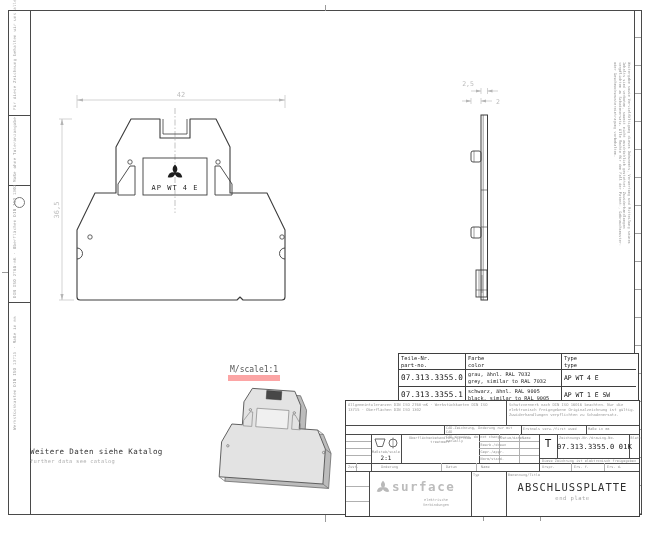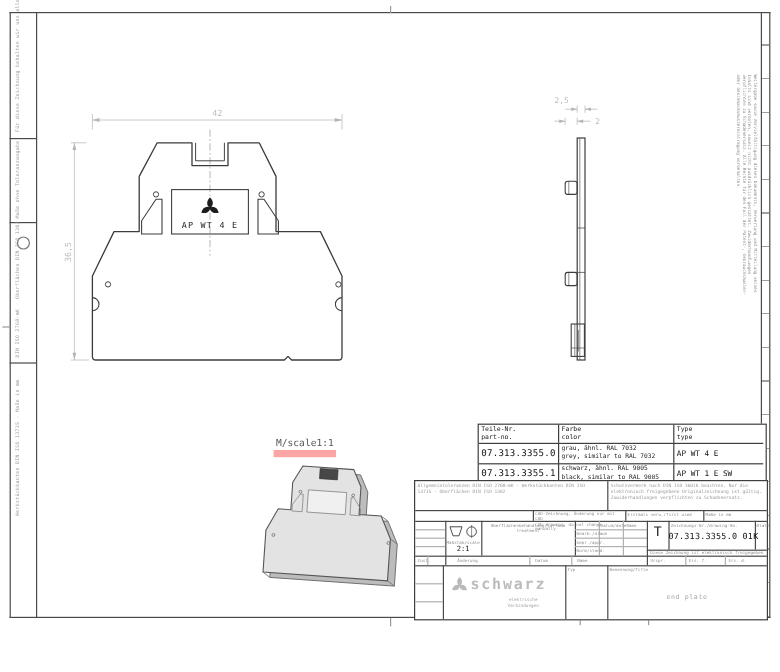--- a/index.html
+++ b/index.html
@@ -133,20 +133,24 @@
       <path d="M69,38 L69,23.5 L71.5,23.5 L77.5,32.5 L77.5,38 Z" fill="none" stroke="#7d7d7d" stroke-width="0.6"></path>
       <circle cx="26.5" cy="21.5" r="1.2" fill="none" stroke="#666" stroke-width="0.6"></circle>
       <circle cx="70.5" cy="21.5" r="1.2" fill="none" stroke="#666" stroke-width="0.6"></circle>
       <circle cx="6.5" cy="59" r="1.2" fill="none" stroke="#666" stroke-width="0.6"></circle>
       <circle cx="102.5" cy="59" r="1.2" fill="none" stroke="#666" stroke-width="0.6"></circle>
     </g>
   </svg>
 
   <div class="abs" style="left:228px;top:365px;font-size:8px;color:#555;border-bottom:6px solid #fca5a5;padding:0 2px 1px 2px">M/scale1:1</div>
 
+  <div class="abs" style="left:30px;top:447px">
+    <div style="font-size:7.5px;color:#333;letter-spacing:.4px">Weitere Daten siehe Katalog</div>
+    <div style="font-size:5.4px;color:#b0b0b0;letter-spacing:.3px;margin-top:2px">further data see catalog</div>
+  </div>
 
   <div class="pt">
     <div class="pt-c c1 r1 hdr2" style="height:13px">
       <div>Teile-Nr.</div>
       <div>part-no.</div>
     </div>
     <div class="pt-c r1 hdr2">
       <div>Farbe</div>
       <div>color</div>
     </div>
@@ -241,24 +245,25 @@
     <div class="abs tiny" style="left:35px;top:64px">Änderung</div>
     <div class="abs tiny" style="left:100px;top:64px">Datum</div>
     <div class="abs tiny" style="left:135px;top:64px">Name</div>
     <div class="abs tiny" style="left:196px;top:64px">Urspr.</div>
     <div class="abs tiny" style="left:228px;top:64px">Ers. f.</div>
     <div class="abs tiny" style="left:261px;top:64px">Ers. d.</div>
 
     <svg class="abs" style="left:27px;top:77px" width="20" height="20" viewBox="0 0 20 20">
       <use href="#emb" transform="translate(10,10) scale(0.9)" fill="#b9b9b9"></use>
     </svg>
-    <div class="abs" style="left:46px;top:78px;font-size:12.5px;font-weight:bold;letter-spacing:1.5px;color:#bcbcbc">schwarz</div>
+    <div class="abs" style="left:46px;top:78px;font-size:12.5px;font-weight:bold;letter-spacing:1.5px;color:#bcbcbc">surface</div>
     <div class="abs" style="left:60px;top:97px;width:60px;text-align:center;font-size:3.6px;line-height:4.6px;color:#a5a5a5">
       <div>elektrische</div>
       <div>Verbindungen</div>
     </div>
 
     <div class="abs tiny" style="left:127px;top:71.5px">Typ</div>
     <div class="abs tiny" style="left:162px;top:71.5px">Benennung/Title</div>
+    <div class="abs" style="left:160px;top:80px;width:133px;text-align:center;font-size:10.5px;letter-spacing:1px;color:#2f2f2f">ABSCHLUSSPLATTE</div>
     <div class="abs" style="left:160px;top:94px;width:133px;text-align:center;font-size:5.5px;letter-spacing:.5px;color:#a6a6a6">end plate</div>
   </div>
 
 </div>
 
 </body></html>

